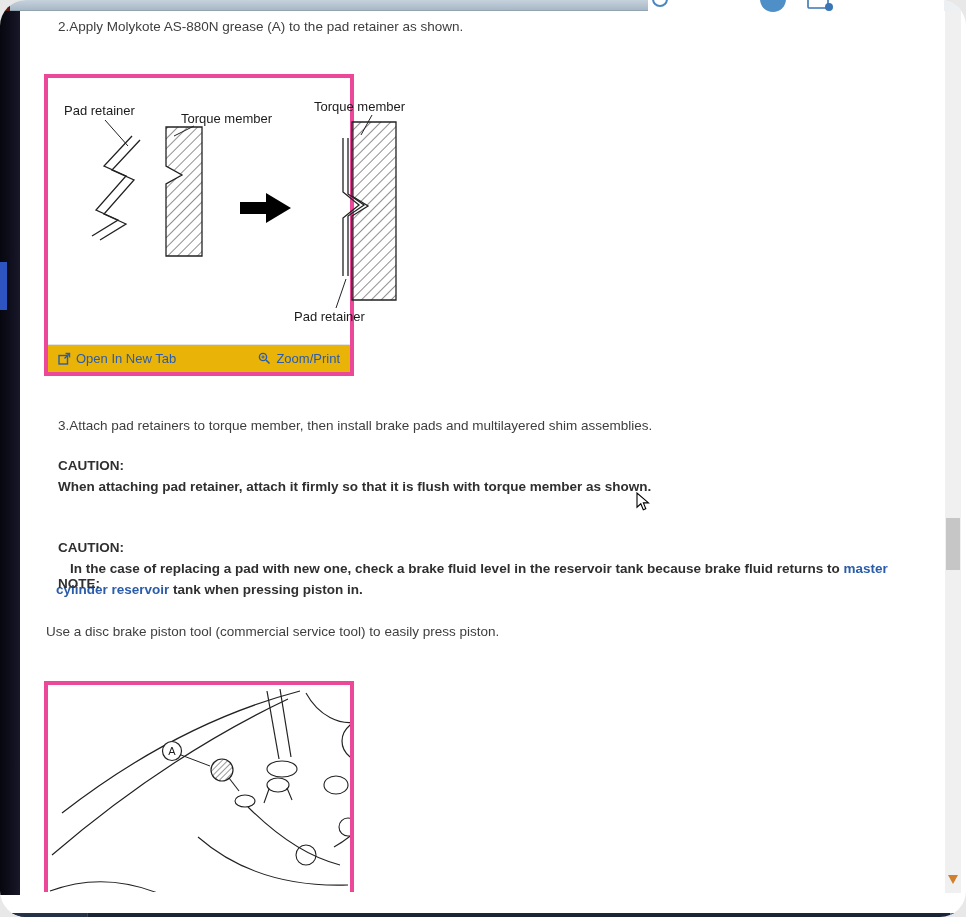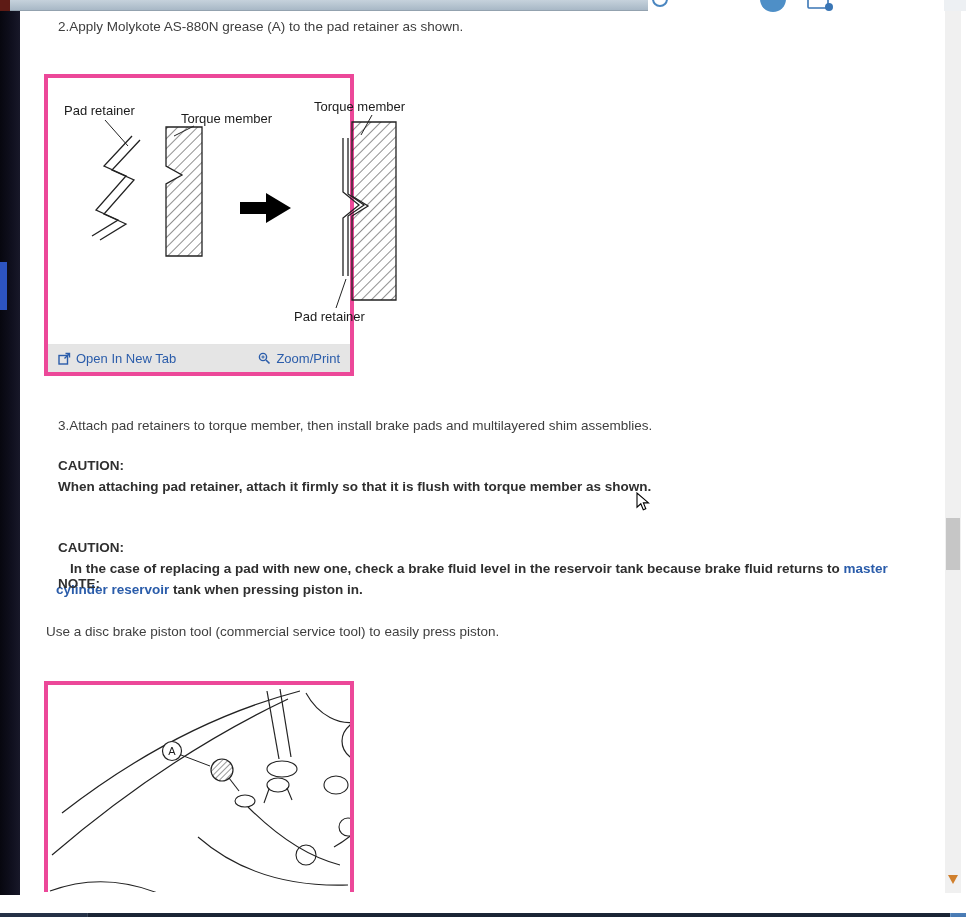--- a/index.html
+++ b/index.html
@@ -1,18 +1,18 @@
 <!DOCTYPE html>
 <html><head>
 <meta charset="utf-8">
 <style>
   html,body { margin:0; padding:0; background:#e8e8e8; }
   #canvas {
     position:relative; width:966px; height:917px; background:#ffffff;
-    overflow:hidden; font-family:"Liberation Sans", sans-serif;
+    overflow:hidden; font-family:"Liberation Sans", sans-serif;border-radius:26px;
   }
 
   
   .top-bar { position:absolute; left:0; top:0; width:966px; height:11px; }
   .top-bar-left   { position:absolute; left:10px; top:0; width:638px; height:11px;
                     background:linear-gradient(to bottom,#c6d2dc,#a8b8c6);
                     border-bottom:1px solid #93a2af; box-sizing:border-box; }
   .top-bar-mid    { position:absolute; left:648px; top:0; width:296px; height:11px; background:#ffffff; }
   .top-bar-right  { position:absolute; left:944px; top:0; width:22px; height:11px; background:#edf0f3; }
   .window-corner  { position:absolute; left:0; top:0; width:10px; height:11px; background:#5e1b15; }
@@ -35,21 +35,21 @@
   .para.wrap { white-space:normal; }
   .inline-link { color:#2a5caa; font-weight:bold; text-decoration:none; cursor:pointer; }
 
   
   .figure { position:absolute; left:44px; width:310px; background:#ffffff;
             border:4px solid #ec4899; box-sizing:border-box; }
   .figure-1 { top:74px; height:302px; }
   .figure-2 { top:681px; height:211px; border-bottom:none; overflow:hidden; }
   .fig-canvas { position:absolute; left:0; top:0; right:0; }
   .fig-footer { position:absolute; left:0; right:0; bottom:0; height:28px;
-                background:#e5e5e5; border-top:1px solid #e4e4e4;
+                background:#eab308; border-top:1px solid #e4e4e4;
                 display:flex; align-items:center; justify-content:space-between;
                 padding:0 10px; box-sizing:border-box; }
   .fig-link { display:flex; align-items:center; gap:5px; color:#2a5caa; font-size:13px;
               text-decoration:none; cursor:pointer; }
   .fig-svg text { font-family:"Liberation Sans", sans-serif; font-size:13px; fill:#1b1b1b; }
   .fig-svg text.callout { font-size:11px; }
 
   
   .scrollbar { position:absolute; left:945px; top:11px; width:16px; height:882px; background:#f0f0f0; }
   .scroll-thumb { position:absolute; left:1px; top:507px; width:14px; height:52px; background:#c6c6c6; }

